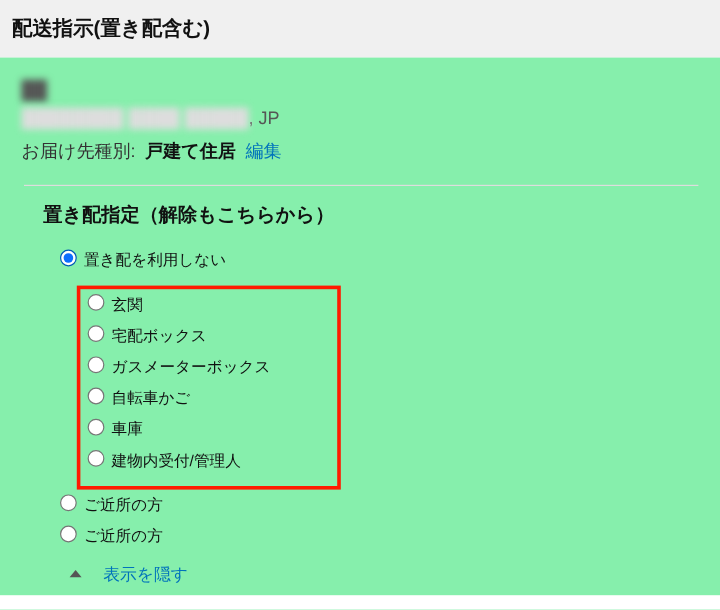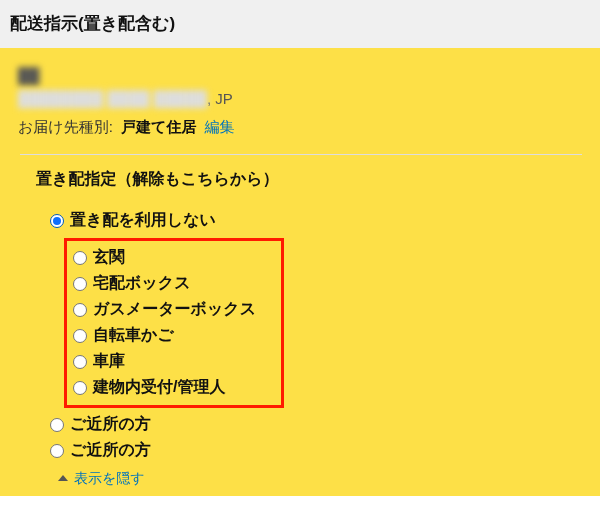--- a/index.html
+++ b/index.html
@@ -14,21 +14,21 @@
     .header-bar{
       background:#f0f0f0;
       padding:12px 10px;
       font-size:17px;
       font-weight:700;
       color:#111;
       border-bottom:1px solid #f0f0f0;
     }
     .content{
       padding:16px 18px 0 18px;
-      background:#fde047;
+      background:#86efac;
     }
     .addr-block{
       line-height:1.55;
       margin-bottom:8px;
     }
     .blurred{
       color:#ddd;
       filter:blur(3px);
       user-select:none;
     }
@@ -61,25 +61,23 @@
       font-weight:700;
       color:#111;
       margin-left:6px;
       margin-bottom:18px;
     }
     .options{
       margin-left:20px;
     }
     .opt-row{
       display:flex;
-      align-items:center;
       height:26px;
-      font-size:16px;
-      color:#111;
-      font-weight:bold;
+      font-size:13px;
+      color:#111;
     }
     .radio{
       width:14px;height:14px;
       border:1.5px solid #767676;
       border-radius:50%;
       margin-right:6px;
       background:#fff;
       display:inline-flex;
       align-items:center;
       justify-content:center;
@@ -104,21 +102,21 @@
     }
     .highlight-box .opt-row .radio{
       margin-right:6px;
     }
     .toggle-line{
       margin-left:28px;
       margin-top:6px;
       font-size:14px;
       display:flex;
       align-items:center;
-      gap:4px;
+      gap:16px;
     }
     .chevron-up{
       width:0;height:0;
       border-left:5px solid transparent;
       border-right:5px solid transparent;
       border-bottom:6px solid #555;
       display:inline-block;
       position:relative;
       top:-1px;
       margin-right:2px;

